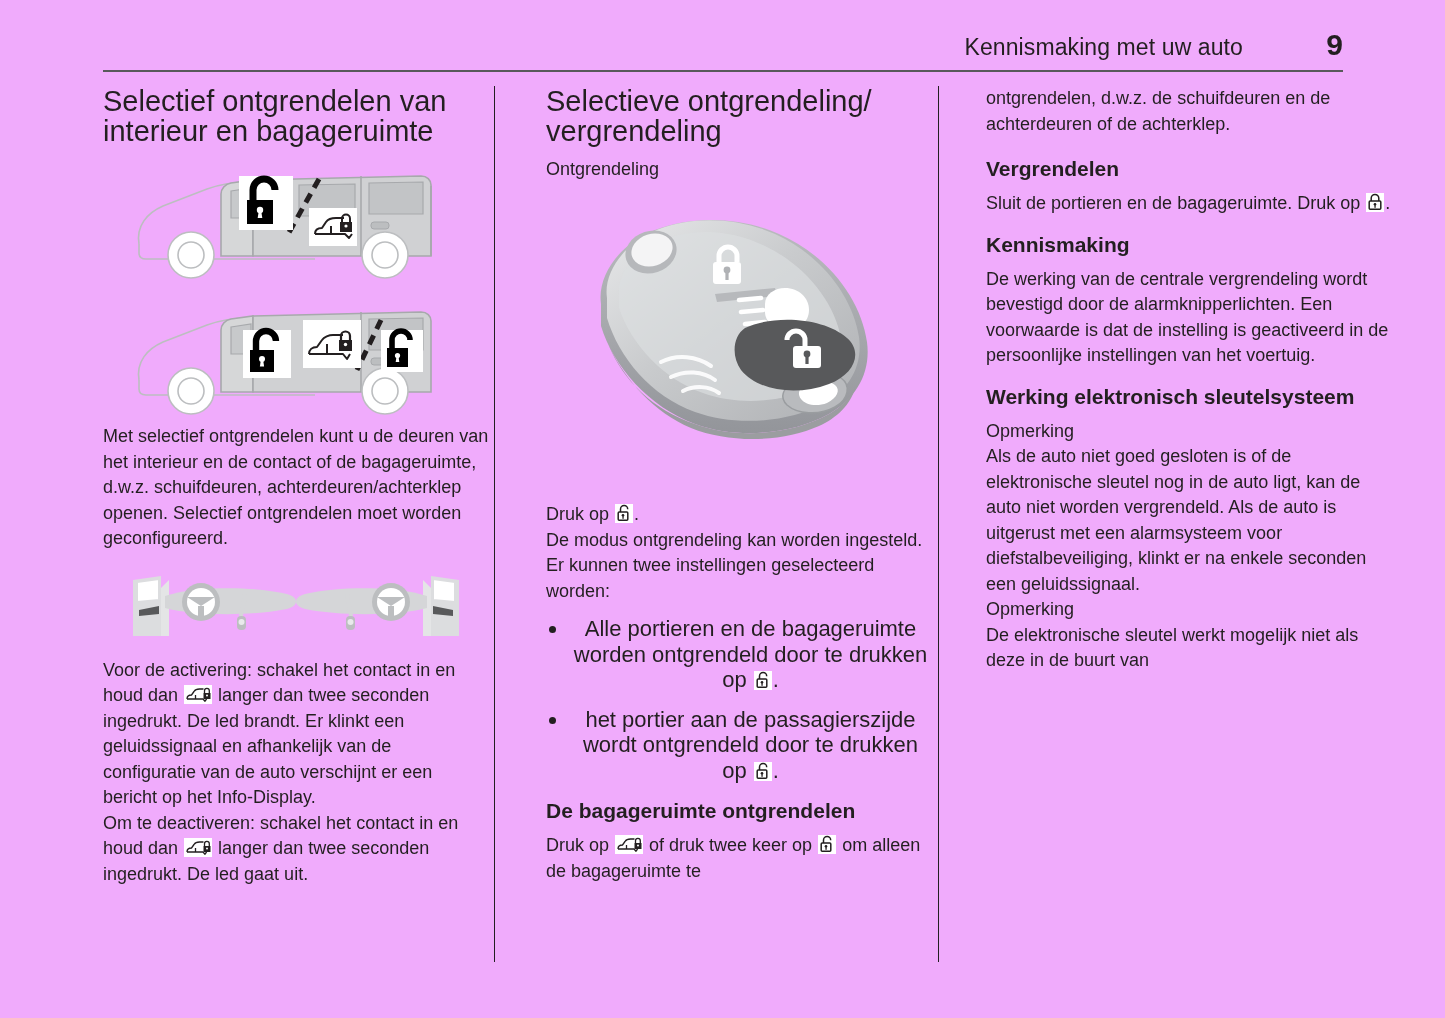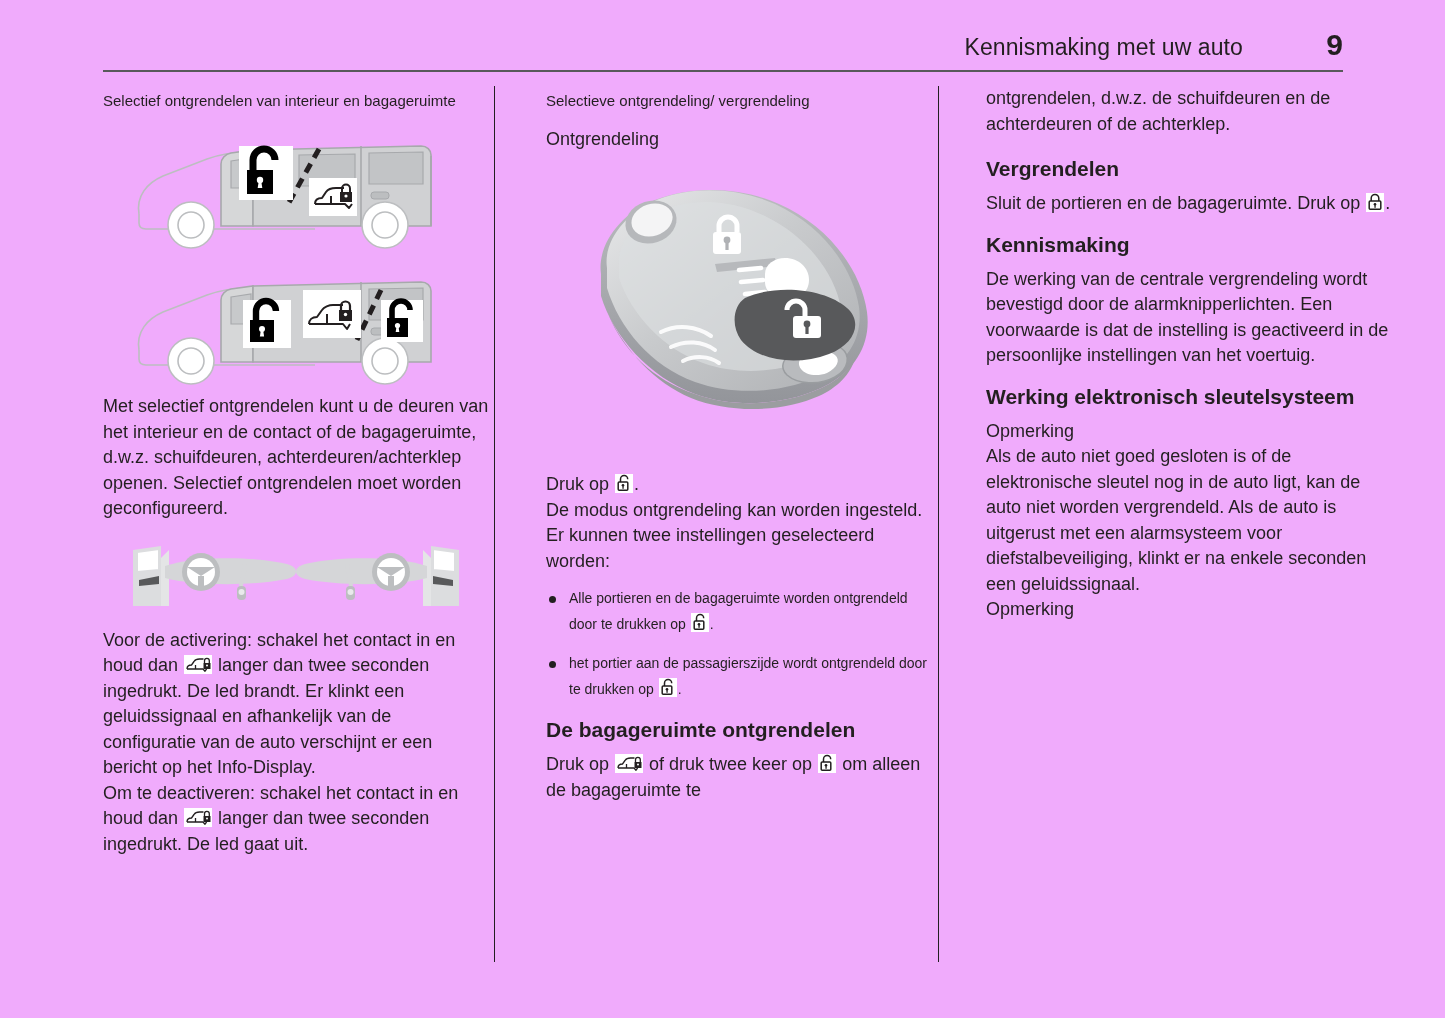--- a/index.html
+++ b/index.html
@@ -82,21 +82,21 @@
     width: 1px;
     height: 876px;
     background: #231f20;
   }
   .divider-1 { left: 391px; }
   .divider-2 { left: 835px; }
 
   
   h1.sec {
     margin: 0 0 10px 0;
-    font-size: 15px;
+    font-size: 29px;
     font-weight: normal;
     line-height: 30px;
     color: #231f20;
   }
   h2.sub {
     margin: 6px 0 6px 0;
     font-size: 18px;
     font-weight: normal;
     line-height: 26px;
     color: #231f20;
@@ -117,22 +117,23 @@
   p.body.tight { margin-bottom: 0; }
   ul.bullets {
     margin: 6px 0 10px 0;
     padding: 0;
     list-style: none;
   }
   ul.bullets li {
     position: relative;
     margin: 0 0 14px 0;
     padding-left: 23px;
-    font-size: 14px;
+    font-size: 22px;
     line-height: 25.5px;
+    text-align: center;
   }
   ul.bullets li::before {
     content: "";
     position: absolute;
     left: 3px;
     top: 10px;
     width: 7px;
     height: 7px;
     border-radius: 50%;
     background: #231f20;
@@ -543,17 +544,18 @@
 
       <h3 class="subbold">Werking elektronisch sleutelsysteem</h3>
 
 
       <p class="body tight">Opmerking</p>
 
       <p class="body tight">Als de auto niet goed gesloten is of de elektronische sleutel nog in de auto ligt, kan de auto niet worden vergrendeld. Als de auto is uitgerust met een alarmsysteem voor diefstalbeveiliging, klinkt er na enkele seconden een geluidssignaal.</p>
 
       <p class="body tight">Opmerking</p>
 
+      <p class="body tight">De elektronische sleutel werkt mogelijk niet als deze in de buurt van</p>
 
     </div>
 
   </div>
 </div>
 
 </body></html>

